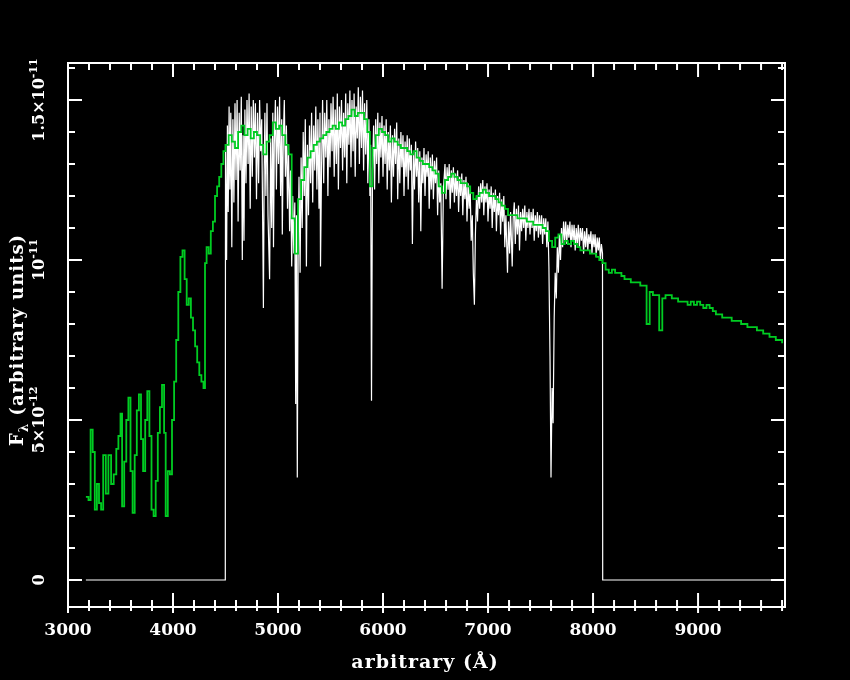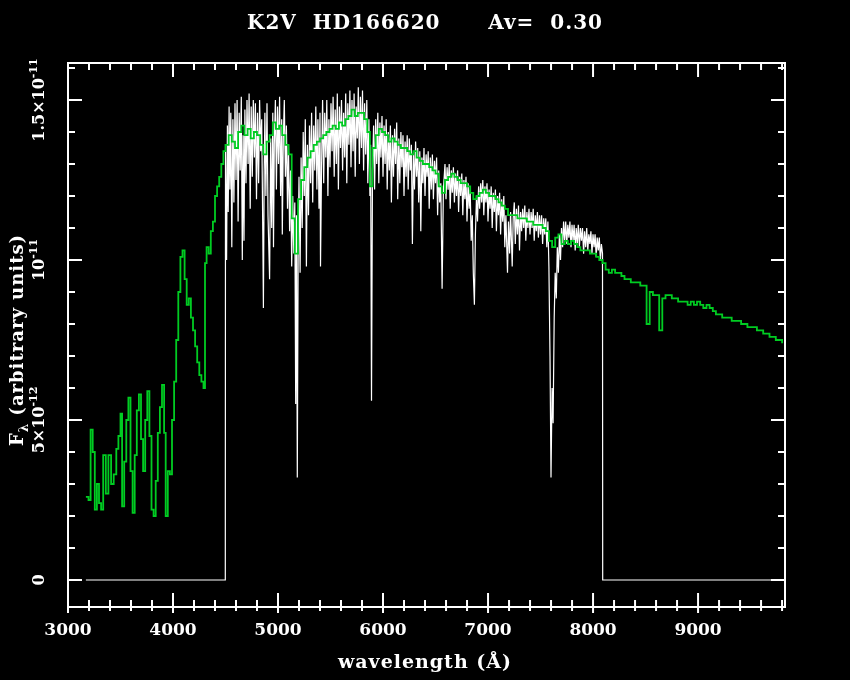--- a/index.html
+++ b/index.html
@@ -12,21 +12,20 @@
   #ylabel{position:absolute;left:18px;top:340px;transform:translate(-50%,-50%) rotate(-90deg);
           color:#fff;font-size:18px;font-weight:bold;white-space:nowrap;letter-spacing:1px;}
   #ylabel .sub{font-size:12px;vertical-align:-5px;}
   svg{position:absolute;top:0;left:0;}
   svg text{font-family:"DejaVu Serif","Liberation Serif",serif;font-weight:bold;fill:#fff;}
 </style>
 </head>
 <body>
 
 <div id="stage">
-  <div id="plot-title">K2V  HD166620      Av=  0.30</div>
   <div id="ylabel"><span>F</span><span class="sub">λ</span><span> (arbitrary units)</span></div>
   <svg id="plot-svg" width="850" height="680">
       <rect x="68" y="63" width="717" height="544" fill="none" stroke="#ffffff" stroke-width="2"></rect>
       <line x1="68" y1="607" x2="68" y2="593" stroke="#ffffff" stroke-width="2"></line>
       <line x1="68" y1="607" x2="68" y2="613" stroke="#ffffff" stroke-width="2"></line>
       <line x1="68" y1="63" x2="68" y2="77" stroke="#ffffff" stroke-width="2"></line>
       <text x="68" y="635" text-anchor="middle" font-size="17">3000</text>
       <line x1="173.00878734622142" y1="607" x2="173.00878734622142" y2="593" stroke="#ffffff" stroke-width="2"></line>
       <line x1="173.00878734622142" y1="607" x2="173.00878734622142" y2="613" stroke="#ffffff" stroke-width="2"></line>
       <line x1="173.00878734622142" y1="63" x2="173.00878734622142" y2="77" stroke="#ffffff" stroke-width="2"></line>
@@ -169,14 +168,14 @@
       <line x1="785" y1="196" x2="778" y2="196" stroke="#ffffff" stroke-width="2"></line>
       <line x1="68" y1="164" x2="75" y2="164" stroke="#ffffff" stroke-width="2"></line>
       <line x1="785" y1="164" x2="778" y2="164" stroke="#ffffff" stroke-width="2"></line>
       <line x1="68" y1="132" x2="75" y2="132" stroke="#ffffff" stroke-width="2"></line>
       <line x1="785" y1="132" x2="778" y2="132" stroke="#ffffff" stroke-width="2"></line>
       <line x1="68" y1="68" x2="75" y2="68" stroke="#ffffff" stroke-width="2"></line>
       <line x1="785" y1="68" x2="778" y2="68" stroke="#ffffff" stroke-width="2"></line>
       <path d="M85.9 580.0L225.3 580.0L225.5 151.2L226.6 260.0L227.4 125.6L228.2 212.0L229.1 106.4L229.9 189.6L230.8 112.8L231.8 247.2L232.9 119.2L233.9 202.4L235.0 103.2L236.0 180.0L237.1 100.0L238.1 221.6L239.2 112.8L240.2 170.4L241.3 96.8L242.3 260.0L243.2 135.2L244.0 240.8L244.9 109.6L246.0 183.2L247.0 100.0L248.1 164.0L249.1 93.6L250.2 208.8L251.2 106.4L252.3 176.8L253.3 100.0L254.4 157.6L255.4 103.2L256.5 199.2L257.5 112.8L258.6 183.2L259.6 100.0L260.7 151.2L261.7 119.2L262.8 234.4L263.4 308.0L264.2 170.4L264.9 112.8L265.9 196.0L267.0 103.2L268.0 215.2L269.6 279.2L270.7 138.4L271.7 228.0L272.8 112.8L273.5 247.2L274.3 144.8L275.4 100.0L276.4 189.6L277.5 106.4L278.5 164.0L279.6 96.8L280.6 196.0L281.7 119.2L282.3 234.4L283.3 138.4L284.3 100.0L285.4 176.8L286.4 125.6L287.5 208.8L288.5 144.8L289.6 231.2L290.6 170.4L291.7 266.4L292.7 196.0L293.8 253.6L294.8 202.4L295.7 404.0L296.5 215.2L297.3 477.6L298.2 240.8L299.0 176.8L300.1 272.8L301.1 157.6L302.2 228.0L303.2 132.0L304.3 196.0L305.3 119.2L306.4 266.4L307.4 144.8L308.5 215.2L309.5 125.6L310.6 183.2L311.6 112.8L312.7 202.4L313.7 125.6L314.8 170.4L315.8 106.4L316.9 189.6L317.9 119.2L319.0 208.8L320.0 112.8L320.5 266.4L321.6 164.0L322.6 100.0L323.7 183.2L324.7 112.8L325.8 157.6L326.8 100.0L327.9 196.0L328.9 119.2L330.0 167.2L331.0 103.2L332.1 151.2L333.1 96.8L334.2 176.8L335.2 109.6L336.3 164.0L337.3 93.6L338.4 189.6L339.4 106.4L340.5 148.0L341.5 100.0L342.6 170.4L343.6 112.8L344.7 157.6L345.7 93.6L346.8 183.2L347.8 103.2L348.9 144.8L349.9 90.4L351.0 167.2L352.0 100.0L353.1 151.2L354.1 93.6L355.2 176.8L356.2 106.4L357.3 138.4L358.3 87.2L359.4 164.0L360.4 96.8L361.5 148.0L362.5 90.4L363.6 170.4L364.6 103.2L365.7 154.4L366.8 100.0L367.8 183.2L368.9 119.2L369.9 196.0L370.6 144.8L371.5 400.8L372.5 170.4L373.6 125.6L374.6 189.6L375.7 119.2L376.7 164.0L377.8 112.8L378.8 183.2L379.9 122.4L380.9 157.6L382.0 116.0L383.0 176.8L384.1 125.6L385.1 164.0L386.2 119.2L387.2 189.6L388.3 132.0L389.3 170.4L390.4 125.6L391.4 202.4L392.5 135.2L393.5 176.8L394.6 128.8L395.6 164.0L396.7 122.4L397.7 199.2L398.8 138.4L399.8 183.2L400.9 132.0L401.9 167.2L403.0 135.2L404.0 196.0L405.1 141.6L406.1 176.8L407.2 135.2L408.2 189.6L409.3 138.4L410.3 170.4L411.4 144.8L412.4 244.0L413.5 151.2L414.5 189.6L415.6 141.6L416.6 176.8L417.7 148.0L418.7 202.4L419.8 151.2L420.8 231.2L421.9 157.6L422.9 183.2L424.0 148.0L425.0 196.0L426.1 154.4L427.1 176.8L428.2 151.2L429.2 208.8L430.3 157.6L431.3 189.6L432.4 154.4L433.4 199.2L434.5 160.8L435.5 183.2L436.6 157.6L437.6 215.2L438.7 170.4L439.7 202.4L440.8 183.2L442.1 288.8L443.4 189.6L445.0 164.0L446.0 199.2L447.1 167.2L448.1 189.6L449.2 164.0L450.2 208.8L451.3 170.4L452.3 192.8L453.4 167.2L454.4 202.4L455.5 173.6L456.5 196.0L457.6 170.4L458.6 212.0L459.7 176.8L460.7 196.0L461.8 173.6L462.8 215.2L463.9 180.0L464.9 199.2L466.0 176.8L467.0 221.6L468.1 183.2L469.1 208.8L470.2 189.6L471.2 240.8L472.3 215.2L473.3 272.8L474.4 304.8L475.4 234.4L476.5 196.0L477.5 221.6L478.6 186.4L479.6 208.8L480.7 183.2L481.7 202.4L482.8 180.0L483.8 215.2L484.9 186.4L485.9 202.4L487.0 183.2L488.0 221.6L489.1 189.6L490.1 208.8L491.2 186.4L492.2 228.0L493.3 192.8L494.3 212.0L495.4 189.6L496.4 231.2L497.5 196.0L498.5 215.2L499.6 192.8L500.6 234.4L501.7 199.2L502.7 221.6L503.8 196.0L504.8 247.2L505.9 215.2L507.5 272.8L508.5 221.6L509.6 253.6L510.6 212.0L512.2 266.4L513.2 218.4L514.3 202.4L515.3 244.0L516.4 208.8L517.4 234.4L518.5 205.6L519.5 250.4L520.6 212.0L521.6 231.2L522.7 208.8L523.7 228.0L524.8 205.6L525.8 240.8L526.9 212.0L527.9 228.0L529.0 208.8L530.0 234.4L531.1 212.0L532.1 228.0L533.2 208.8L534.2 240.8L535.3 215.2L536.3 231.2L537.4 212.0L538.4 237.6L539.5 215.2L540.5 234.4L541.6 215.2L542.6 244.0L543.7 218.4L544.7 234.4L545.8 218.4L546.8 247.2L547.9 221.6L548.9 266.4L550.0 356.0L551.0 477.6L552.1 388.0L553.1 423.2L554.2 317.6L555.2 272.8L556.3 298.4L557.3 247.2L558.4 272.8L559.4 234.4L560.5 260.0L561.5 228.0L562.6 247.2L563.6 221.6L564.7 240.8L565.7 221.6L566.8 244.0L567.8 224.8L568.9 237.6L569.9 221.6L571.0 247.2L572.0 224.8L573.1 240.8L574.1 224.8L575.2 250.4L576.2 228.0L577.3 244.0L578.3 224.8L579.4 247.2L580.4 228.0L581.5 240.8L582.5 228.0L583.6 253.6L584.6 231.2L585.7 247.2L586.7 228.0L587.8 250.4L588.8 234.4L589.9 244.0L590.9 231.2L592.0 253.6L593.0 234.4L594.1 247.2L595.1 234.4L596.2 256.8L597.2 237.6L598.3 250.4L599.3 237.6L600.4 260.0L601.4 244.0L602.5 253.6L602.7 580.0L777.9 580.0" fill="none" stroke="#ffffff" stroke-width="1.2" stroke-linejoin="miter"></path>
       <path d="M85.9 496.8H88.5V500.0H90.6V429.6H92.7V452.0H94.8V509.6H96.9V484.0H99.0V503.2H101.1V509.6H103.2V455.2H105.8V493.6H108.4V455.2H111.1V484.0H113.7V474.4H116.3V448.8H118.4V436.0H120.5V413.6H122.1V506.4H124.2V461.6H126.3V420.0H128.4V397.6H130.5V471.2H132.6V512.8H134.7V455.2H136.8V410.4H138.9V394.4H141.0V439.2H143.1V471.2H145.2V420.0H147.3V391.2H149.4V436.0H151.5V509.6H153.6V516.0H155.7V480.8H157.8V432.8H159.9V407.2H162.0V384.8H164.1V432.8H165.7V516.0H167.8V471.2H169.9V474.4H172.0V420.0H174.1V381.6H176.2V340.0H178.3V292.0H180.4V256.8H182.5V250.4H184.6V279.2H186.7V304.8H188.8V298.4H190.9V317.6H193.0V330.4H195.1V346.4H197.2V362.4H199.3V375.2H201.4V381.6H203.5V388.0H205.0V263.2H206.6V247.2H208.7V253.6H210.8V231.2H212.9V221.6H215.0V196.0H217.1V186.4H219.2V176.8H221.3V164.0H223.4V151.2H225.5V144.8H228.7V135.2H231.8V141.6H235.0V148.0H238.1V132.0H241.3V125.6H244.4V135.2H247.6V128.8H250.7V138.4H253.9V132.0H257.0V135.2H260.2V144.8H263.3V154.4H266.5V141.6H269.6V135.2H272.8V122.4H275.9V128.8H279.1V125.6H282.2V135.2H285.4V144.8H288.5V154.4H291.7V218.4H294.8V253.6H298.0V199.2H301.1V180.0H304.3V167.2H307.4V157.6H310.6V151.2H313.7V144.8H316.9V141.6H320.0V138.4H323.2V135.2H326.3V132.0H329.5V128.8H332.6V125.6H335.8V128.8H338.9V122.4H342.1V125.6H345.2V119.2H348.4V116.0H351.5V109.6H354.7V116.0H357.8V112.8H361.0V112.8H364.1V119.2H367.3V132.0H369.9V186.4H372.5V148.0H375.7V135.2H378.8V128.8H382.0V132.0H385.1V135.2H388.3V141.6H391.4V138.4H394.6V141.6H397.7V144.8H400.9V148.0H404.0V148.0H407.2V151.2H410.3V154.4H413.5V151.2H416.6V157.6H419.8V160.8H422.9V164.0H426.1V164.0H429.2V167.2H432.4V170.4H435.5V173.6H438.7V186.4H441.8V192.8H445.0V180.0H448.1V176.8H451.3V173.6H454.4V176.8H457.6V180.0H460.7V183.2H463.9V183.2H467.0V186.4H470.2V192.8H473.3V199.2H476.5V196.0H479.6V192.8H482.8V189.6H485.9V192.8H489.1V196.0H492.2V196.0H495.4V199.2H498.5V202.4H501.7V205.6H504.8V208.8H508.0V215.2H511.1V215.2H514.3V215.2H517.4V218.4H520.6V218.4H523.7V218.4H526.9V221.6H530.0V221.6H533.2V224.8H536.3V224.8H539.5V224.8H542.6V228.0H545.8V231.2H548.9V240.8H552.1V247.2H555.2V237.6H558.4V234.4H561.5V244.0H564.7V240.8H567.8V244.0H571.0V240.8H574.1V244.0H577.3V247.2H580.4V250.4H583.6V250.4H586.7V250.4H589.9V253.6H593.0V253.6H596.2V256.8H599.3V260.0H602.5V263.2H605.6V269.6H608.8V272.8H611.9V269.6H615.1V272.8H618.2V272.8H621.4V276.0H624.5V279.2H627.7V279.2H630.8V282.4H634.0V282.4H637.1V282.4H640.3V285.6H643.4V285.6H646.6V324.0H649.7V292.0H652.9V295.2H656.0V295.2H659.2V330.4H662.3V298.4H665.5V295.2H668.7V295.2H671.8V298.4H675.0V298.4H678.1V301.6H681.3V301.6H684.4V301.6H687.6V304.8H690.7V301.6H693.9V304.8H697.0V301.6H700.2V304.8H703.3V308.0H706.5V304.8H709.6V308.0H712.8V311.2H715.9V314.4H719.1V314.4H722.2V317.6H725.4V317.6H728.5V317.6H731.7V320.8H734.8V320.8H738.0V320.8H741.1V324.0H744.3V324.0H747.4V327.2H750.6V327.2H753.7V327.2H756.9V330.4H760.0V330.4H763.2V333.6H766.3V333.6H769.5V336.8H772.6V336.8H775.8V340.0H778.9V340.0H782.1V343.2" fill="none" stroke="#00cc22" stroke-width="1.8" stroke-linejoin="miter"></path>
     </svg>
-  <div id="xlabel">wavelength (Å)</div>
+  <div id="xlabel">arbitrary (Å)</div>
 </div>
 
 </body></html>

